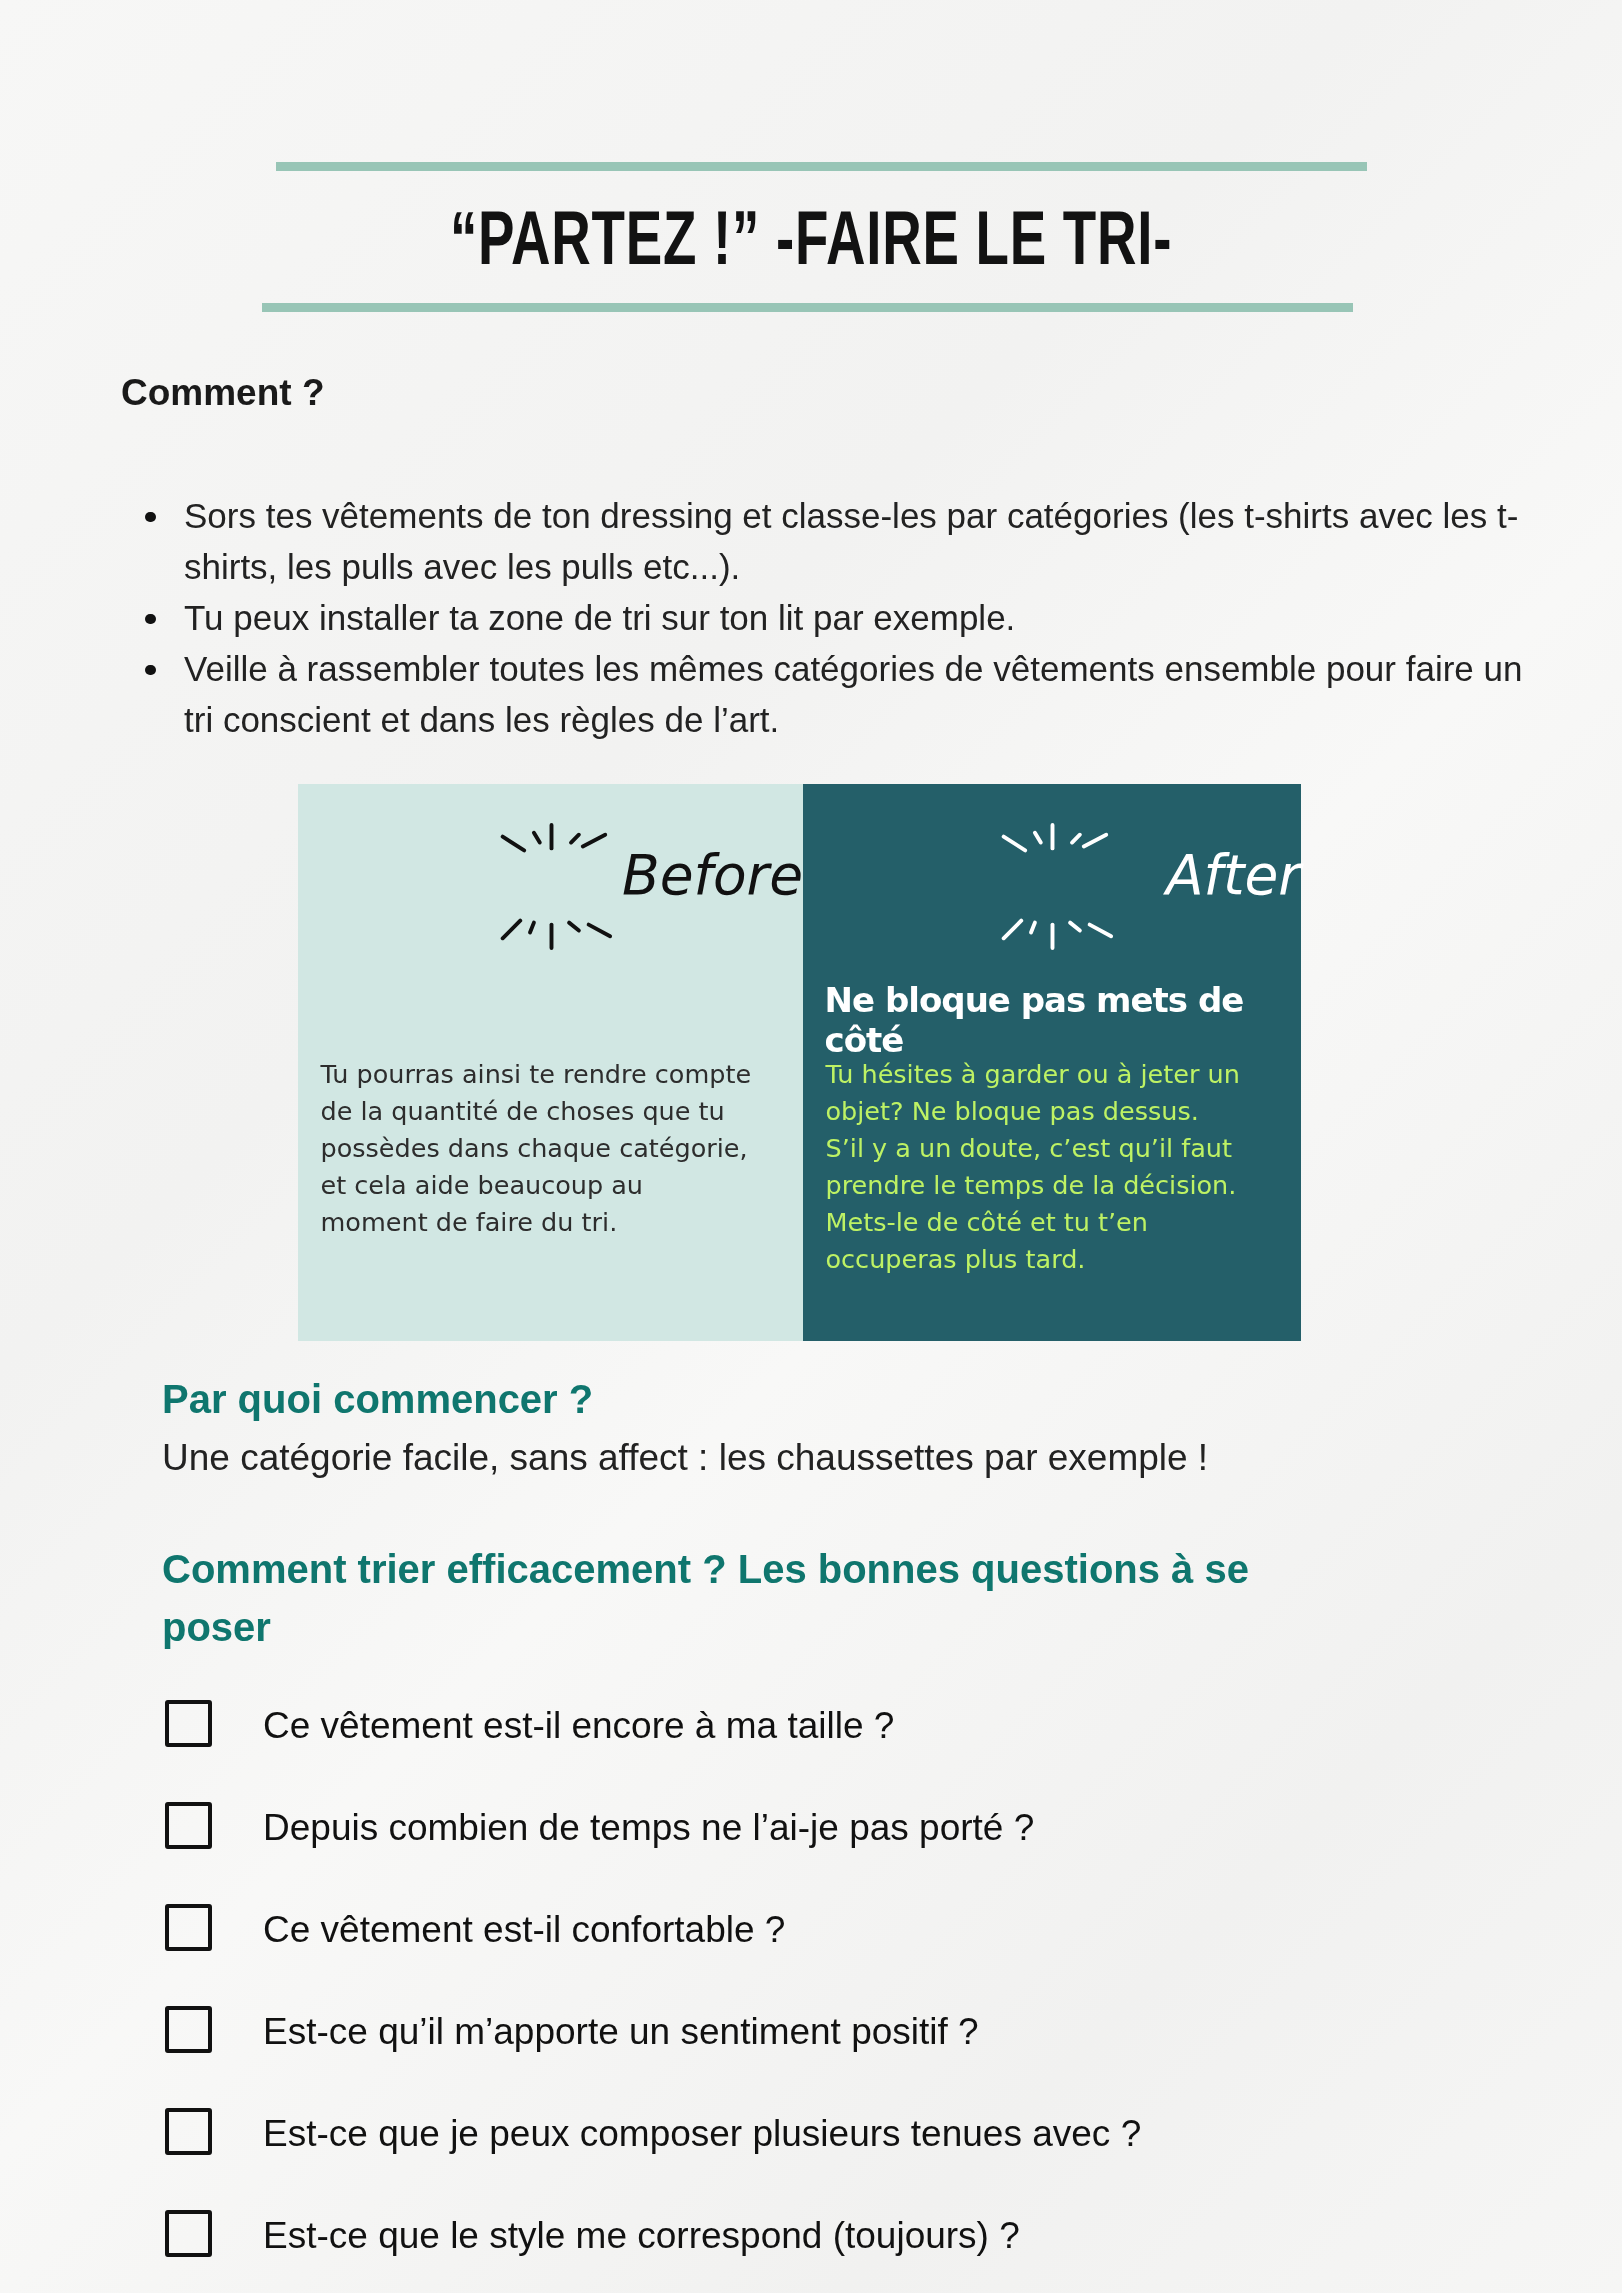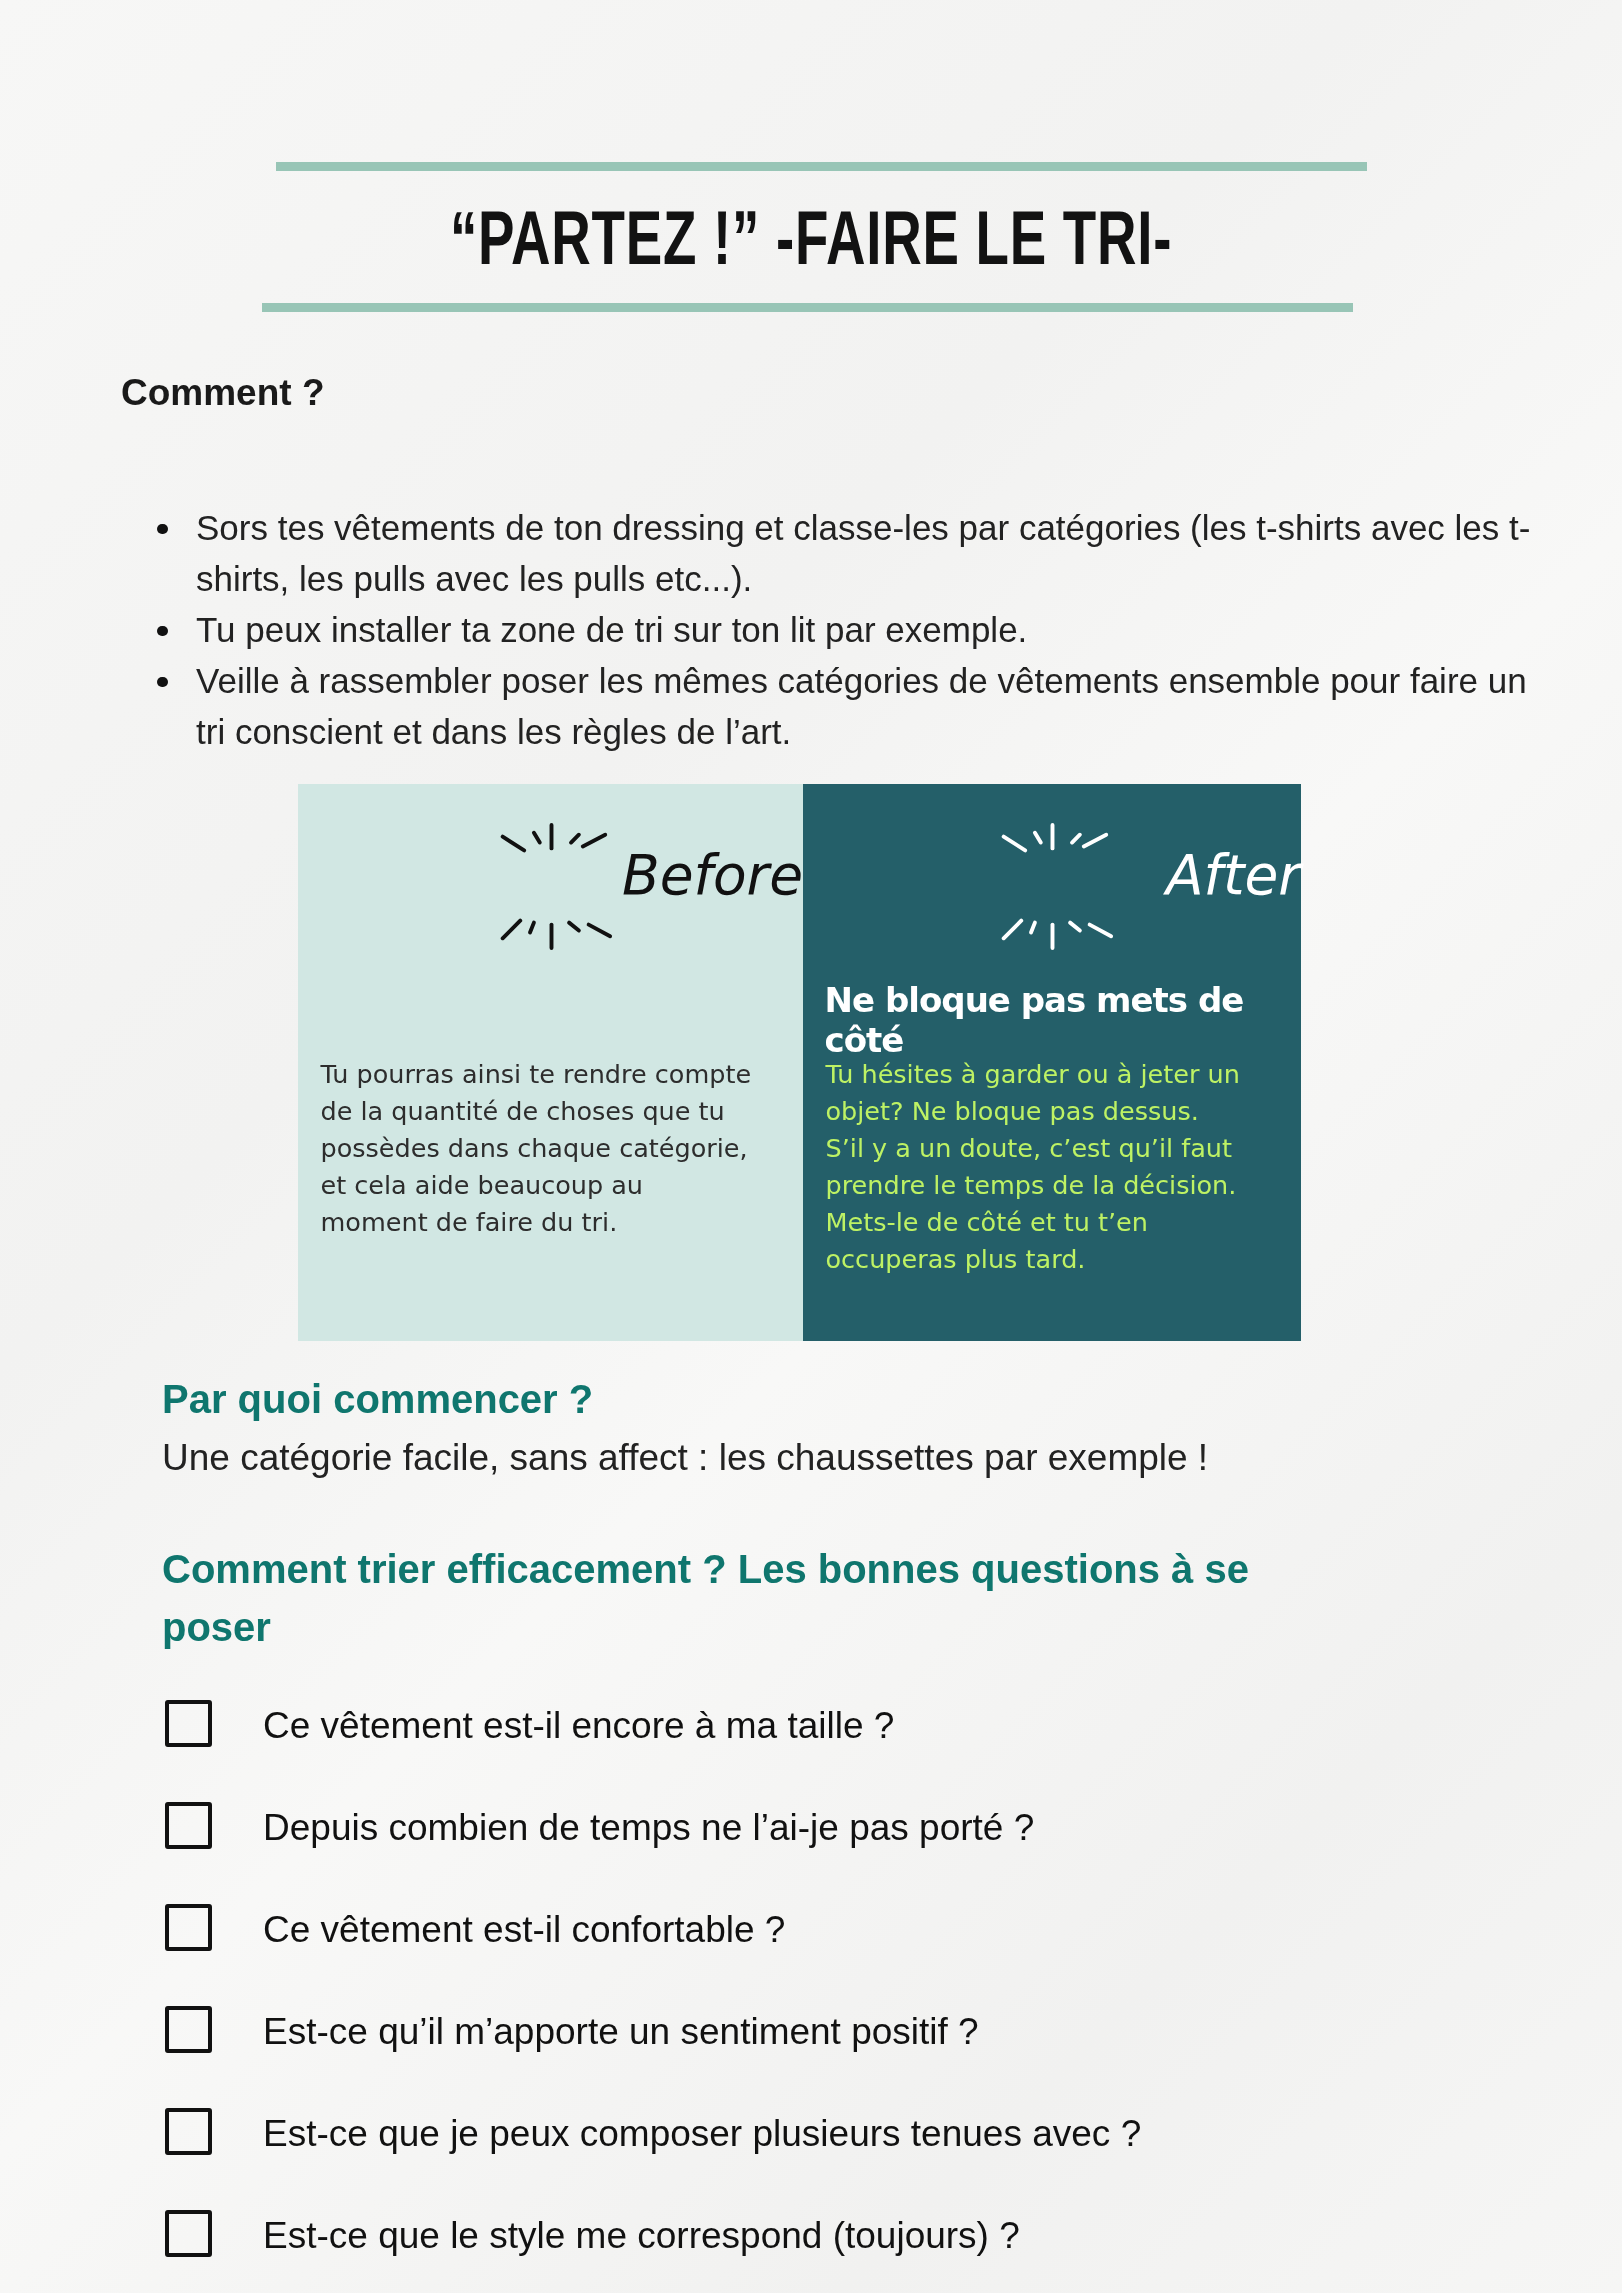--- a/index.html
+++ b/index.html
@@ -11,21 +11,21 @@
   }
   .rule { position: absolute; height: 8.8px; background: #98c5b6; }
   .title {
     position: absolute; left: 0; width: 1622px; top: 194px;
     text-align: center; font-family: "Liberation Sans", sans-serif;
     font-weight: 700; font-size: 76px; letter-spacing: 1px;
     transform: scaleX(0.72); transform-origin: 50% 50%;
     line-height: 88px; color: #121212;
   }
   .h-comment { position: absolute; left: 121px; top: 372px; font-size: 37px; font-weight: 700; color: #1a1a1a; }
-  .bullets { position: absolute; left: 137px; top: 490px; width: 1353px; margin: 12px; padding: 0 0 0 47px; list-style: none; }
+  .bullets { position: absolute; left: 137px; top: 490px; width: 1353px; margin: 0; padding: 0 0 0 47px; list-style: none; }
   .bullets li { position: relative; font-size: 35px; line-height: 51px; color: #222; font-weight: 400; }
   .bullets li::before { content: ""; position: absolute; left: -39px; top: 21.6px; width: 10.8px; height: 10.8px; border-radius: 50%; background: #111; }
   .panel { position: absolute; top: 784px; height: 557px; }
   .panel.before { left: 298px; width: 505px; background: #d1e7e3; }
   .panel.after { left: 803px; width: 498px; background: #245f69; }
   .word { position: absolute; top: 59px; left: 0; width: 100%; text-align: right; font-family: "DejaVu Sans", sans-serif; font-style: italic; font-size: 55px; }
   .panel.before .word { color: #111; }
   .panel.after .word { color: #fff; }
   .rays { position: absolute; left: 50%; top: 39px; width: 157px; height: 127px; margin-left: -78px; }
   .ptitle { position: absolute; left: 21.6px; top: 196px; font-family: "DejaVu Sans", sans-serif; font-weight: 700; font-size: 34px; letter-spacing: -1px; }
@@ -45,21 +45,21 @@
 <body>
 
 <div class="rule" style="left:276px; top:162px; width:1091px;"></div>
 <div class="title">“PARTEZ !” -FAIRE LE TRI-</div>
 <div class="rule" style="left:262px; top:303px; width:1091px;"></div>
 
 <div class="h-comment">Comment ?</div>
 <ul class="bullets">
   <li>Sors tes vêtements de ton dressing et classe-les par catégories (les t-shirts avec les t-shirts, les pulls avec les pulls etc...).</li>
   <li>Tu peux installer ta zone de tri sur ton lit par exemple.</li>
-  <li>Veille à rassembler poser les mêmes catégories de vêtements ensemble pour faire un tri conscient et dans les règles de l’art.</li>
+  <li>Veille à rassembler toutes les mêmes catégories de vêtements ensemble pour faire un tri conscient et dans les règles de l’art.</li>
 </ul>
 
 <div class="panel before">
   <svg class="rays" viewBox="0 0 160 130">
     <g stroke="#111" stroke-width="4" stroke-linecap="round">
       <line x1="80" y1="2" x2="80" y2="26"></line>
         <line x1="30" y1="14" x2="52" y2="28"></line>
         <line x1="62" y1="10" x2="68" y2="20"></line>
       <line x1="100" y1="20" x2="108" y2="12"></line>
         <line x1="112" y1="24" x2="135" y2="12"></line>

